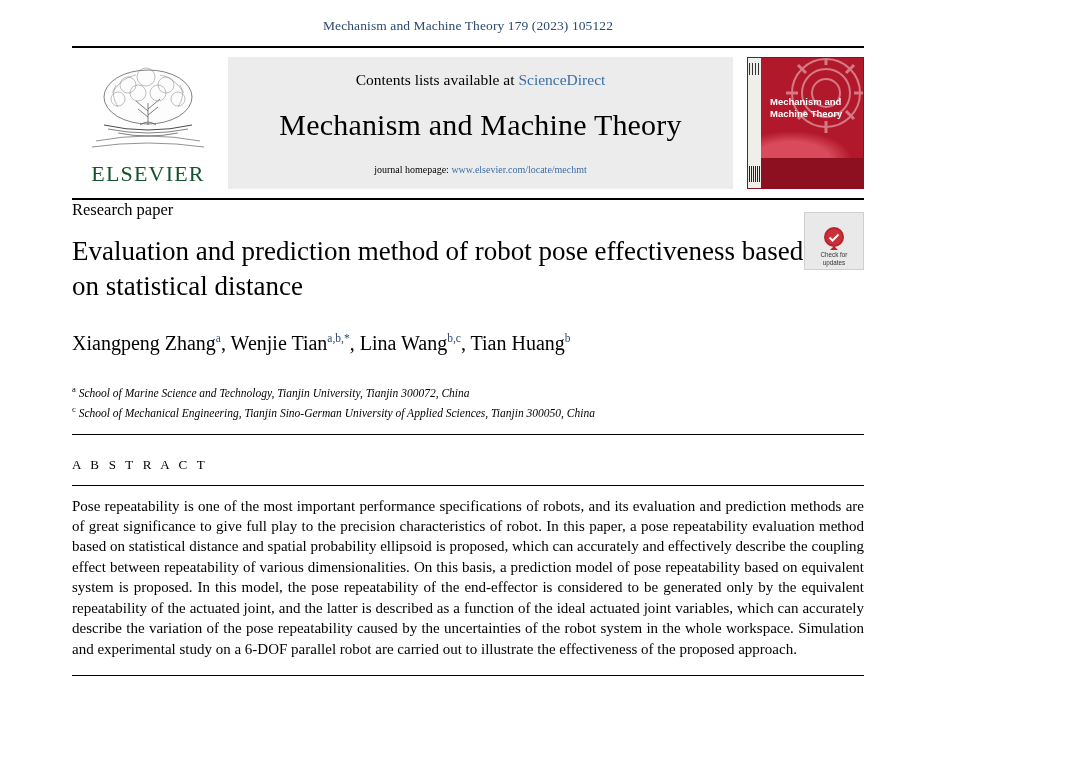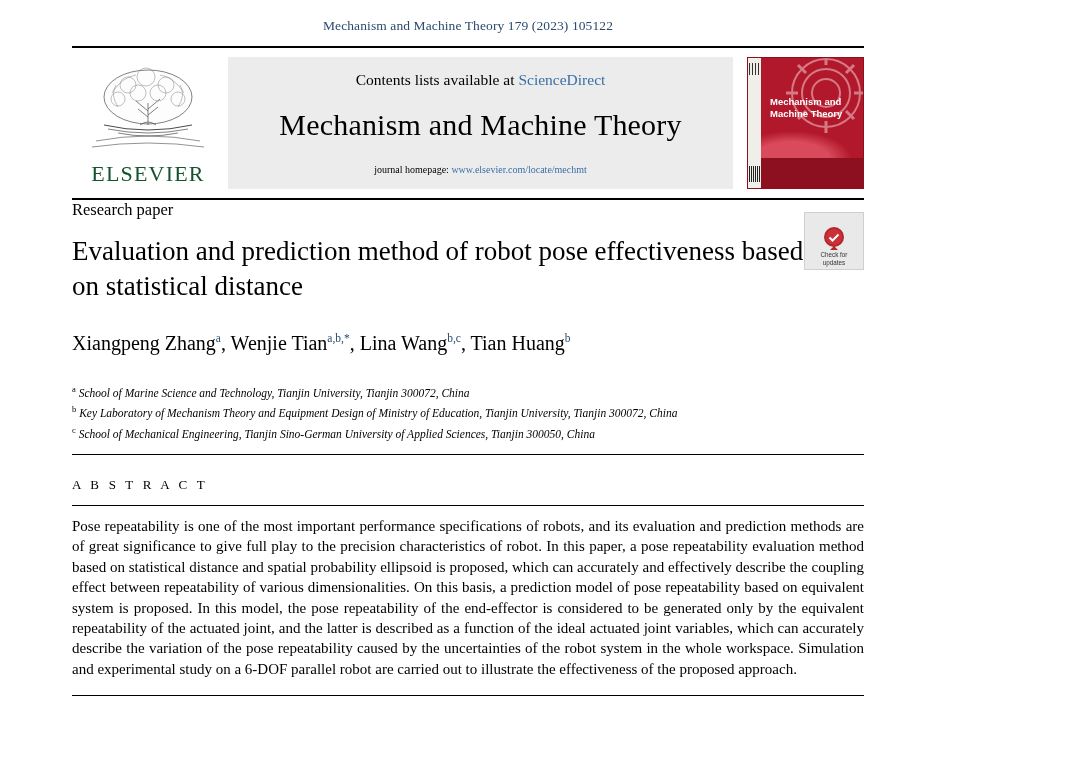--- a/index.html
+++ b/index.html
@@ -304,21 +304,20 @@
 
     <div class="authors">
       <span>Xiangpeng Zhang</span><sup>a</sup>,
       <span>Wenjie Tian</span><sup>a,b,*</sup>,
       <span>Lina Wang</span><sup>b,c</sup>,
       <span>Tian Huang</span><sup>b</sup>
     </div>
 
     <div class="affils">
       <div><sup>a</sup> <span>School of Marine Science and Technology, Tianjin University, Tianjin 300072, China</span></div>
-      <div><sup>b</sup> <span>Key Laboratory of Mechanism Theory and Equipment Design of Ministry of Education, Tianjin University, Tianjin 300072, China</span></div>
       <div><sup>c</sup> <span>School of Mechanical Engineering, Tianjin Sino-German University of Applied Sciences, Tianjin 300050, China</span></div>
     </div>
   </div>
 
   <div class="body-cols">
 
 
     <div class="col-abs">
       <div class="sec-head">A B S T R A C T</div>
       <div class="abs-rule"></div>

